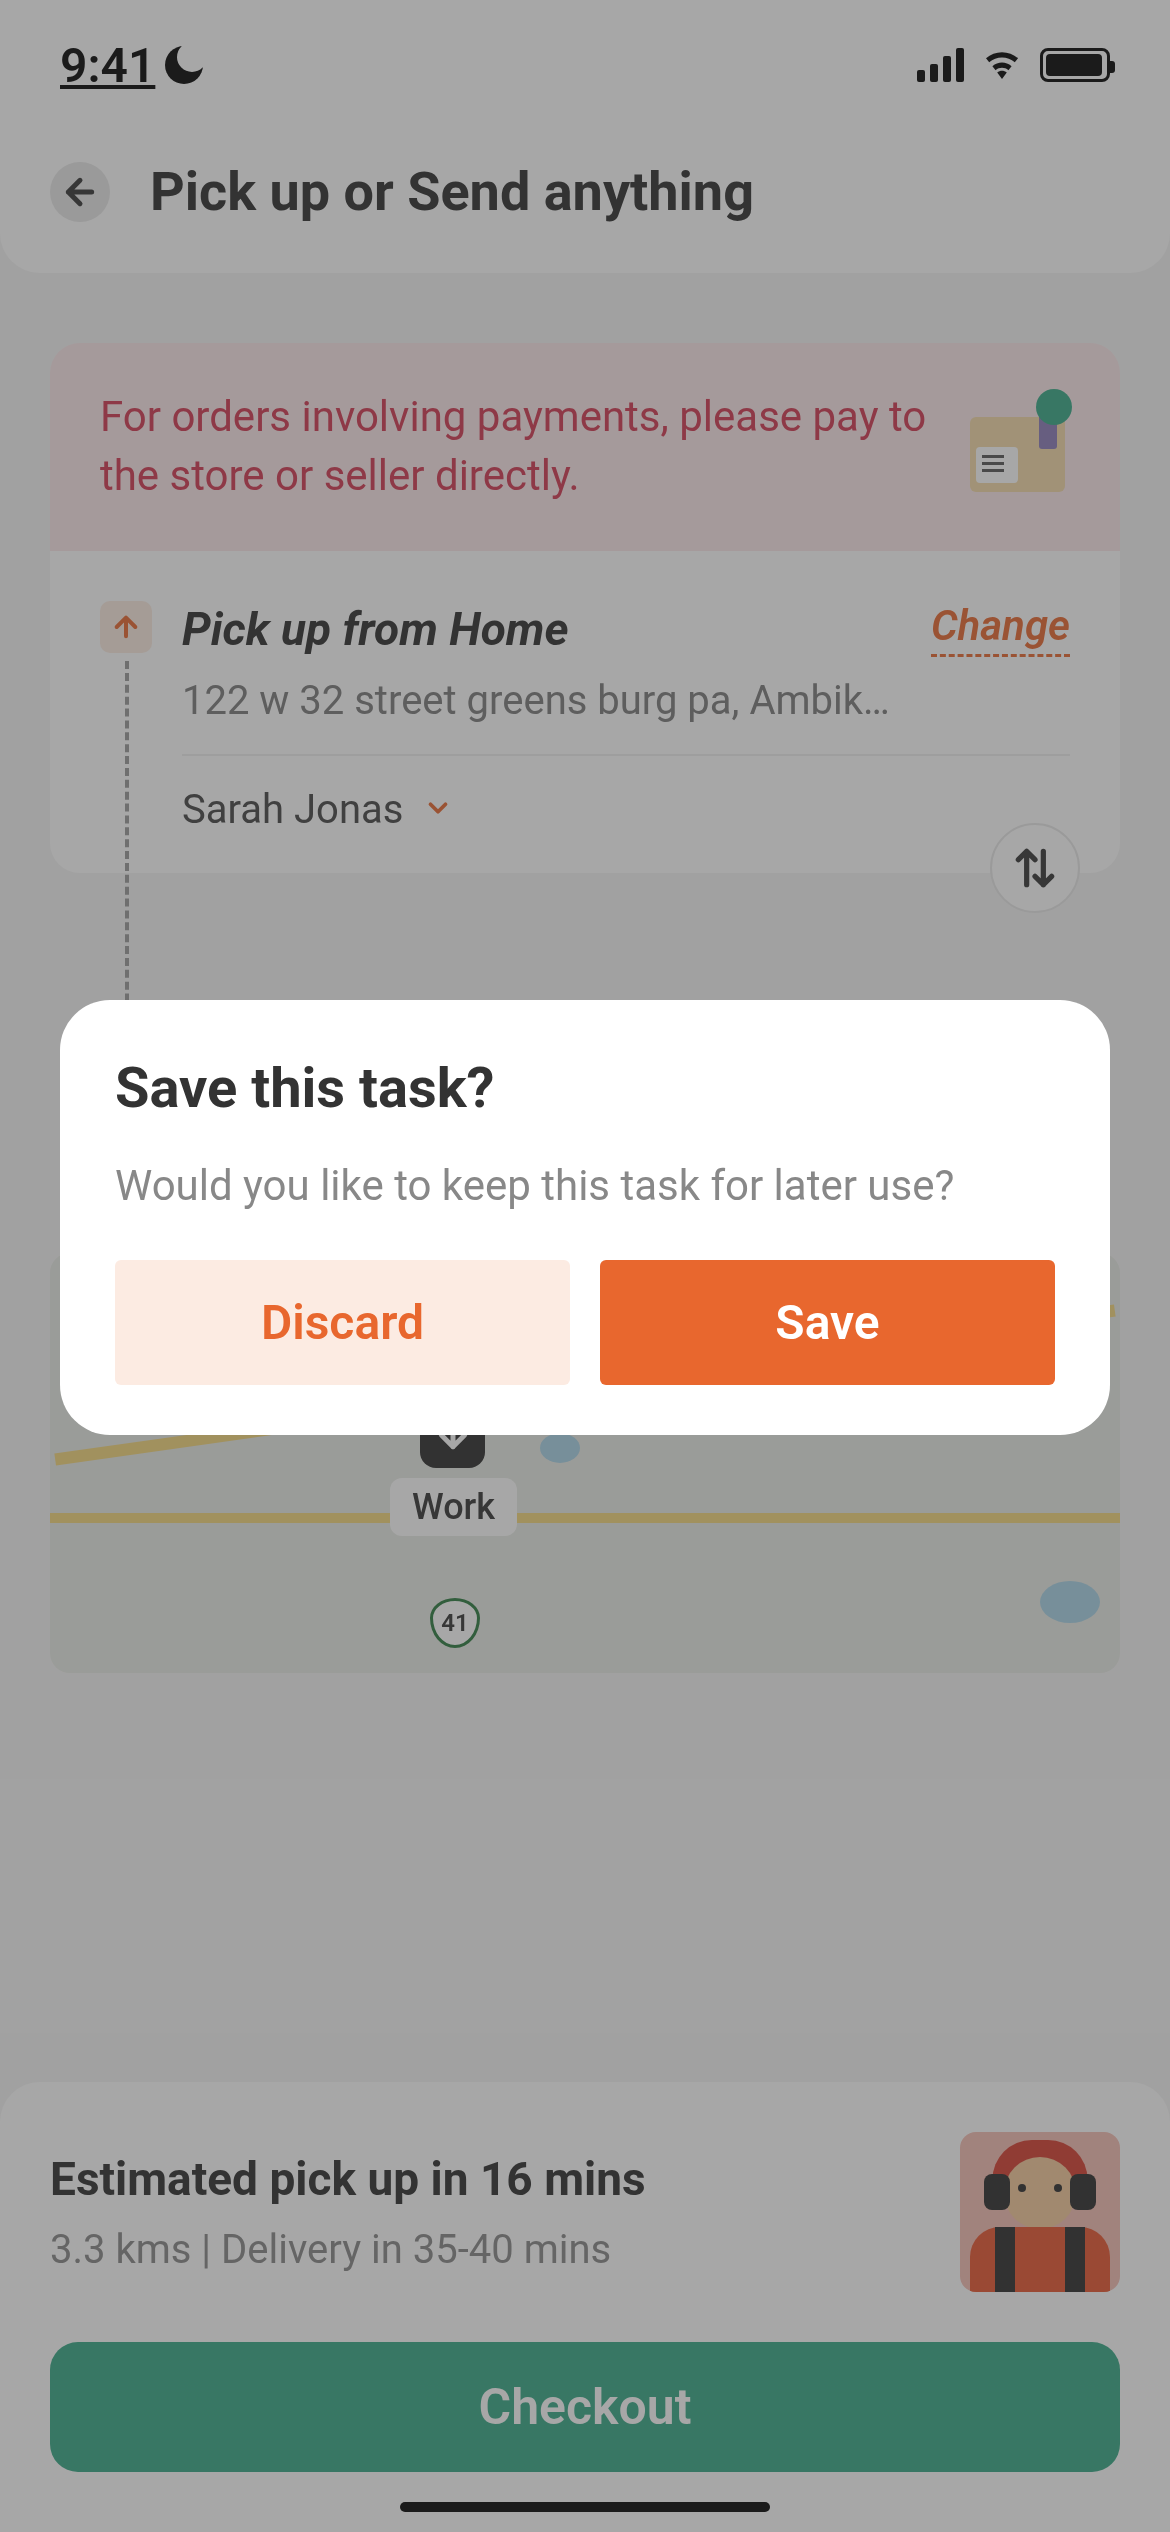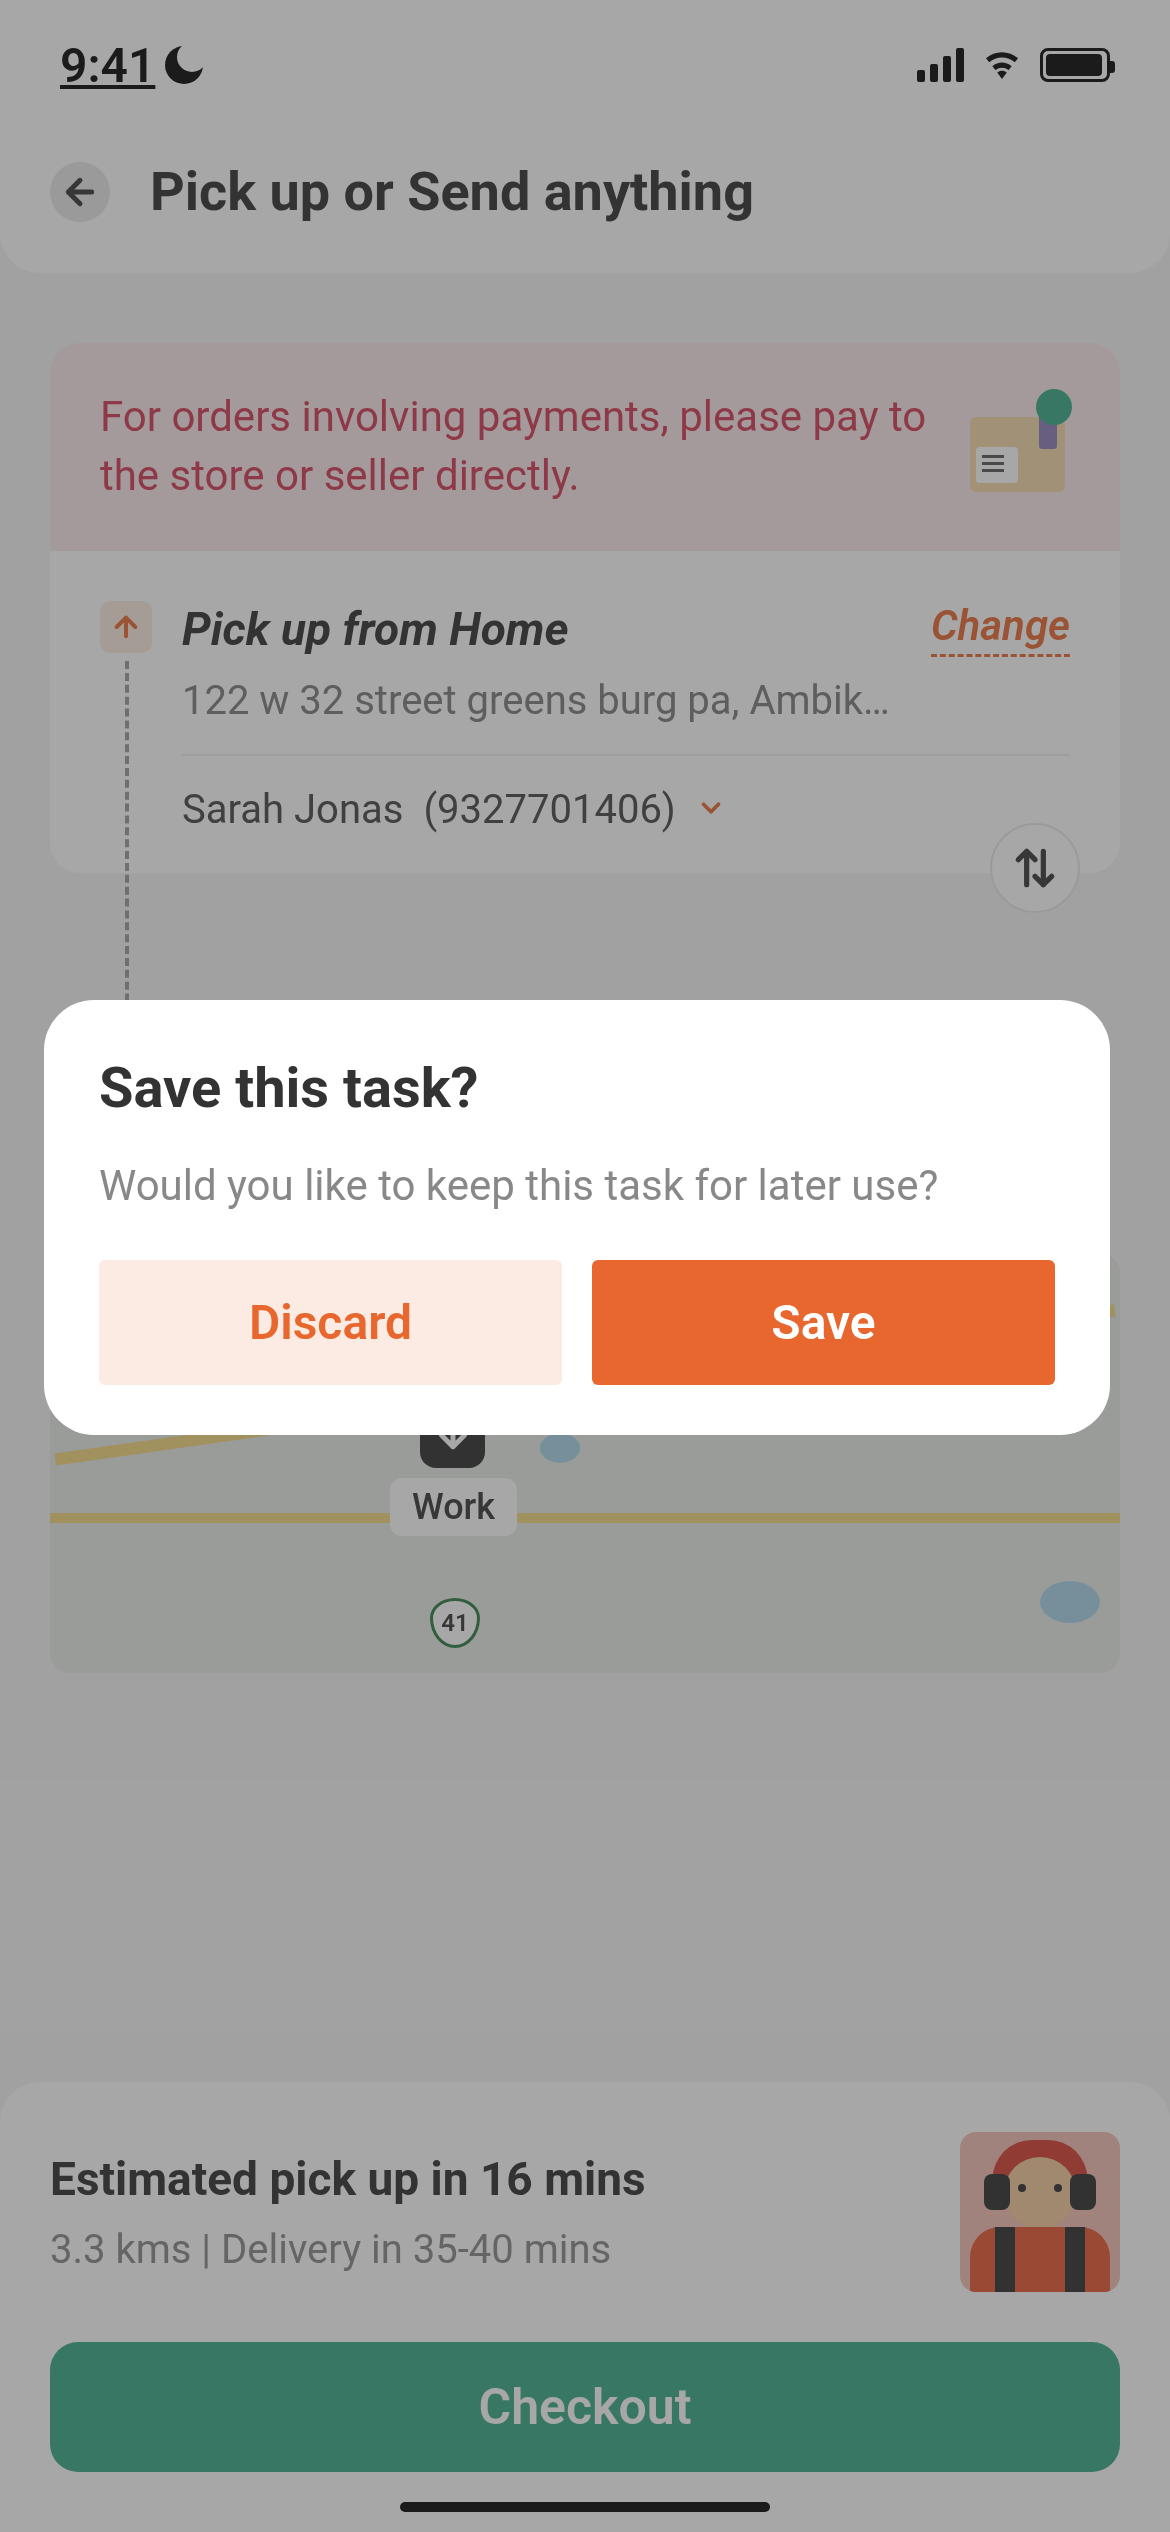--- a/index.html
+++ b/index.html
@@ -499,21 +499,21 @@
     }
     .overlay {
       position: absolute;
       inset: 0;
       background: rgba(60, 60, 60, 0.45);
       z-index: 10;
     }
     .modal {
       position: absolute;
       top: 1000px;
-      left: 44px;
+      left: 60px;
       right: 60px;
       background: #fff;
       border-radius: 50px;
       padding: 55px 55px 50px;
       z-index: 20;
     }
     .modal-title {
       font-size: 56px;
       font-weight: 700;
       color: #333;
@@ -601,21 +601,20 @@
       </div>
       <div class="location-details">
         <div class="location-title-row">
           <div class="location-title">Pick up from Home</div>
           <div class="change-link">Change</div>
         </div>
         <div class="location-address">122 w 32 street greens burg pa, Ambik…</div>
         <div class="divider"></div>
         <div class="contact-row">
           <span>Sarah Jonas</span>
-          <span>(9327701406)</span>
           <span class="chevron-down">
             <svg viewBox="0 0 24 24">
                 <path fill="none" stroke="#e8672e" stroke-width="3" stroke-linecap="round" stroke-linejoin="round" d="M6 9l6 6 6-6"></path>
               </svg>
           </span>
         </div>
       </div>
     </div>
     <div class="swap-btn">
       <svg viewBox="0 0 24 24">

